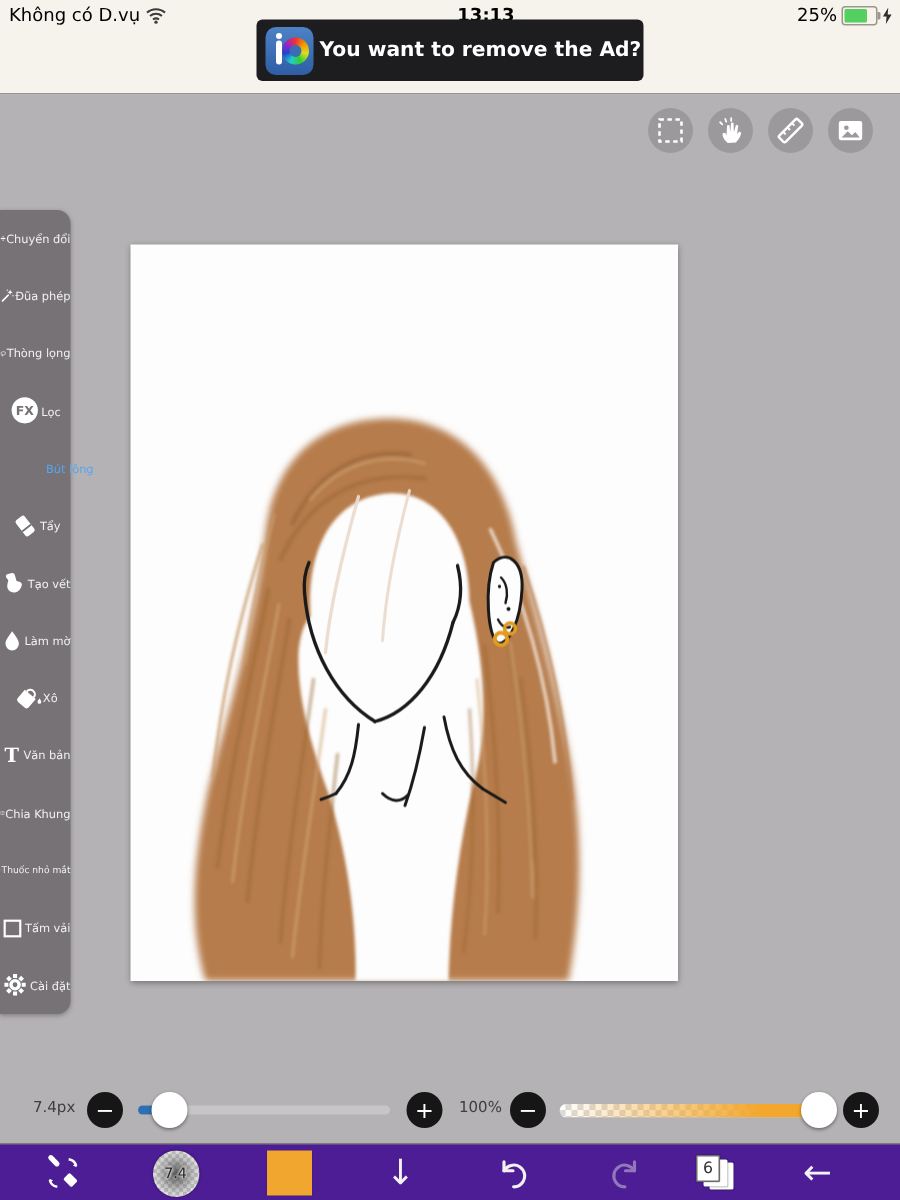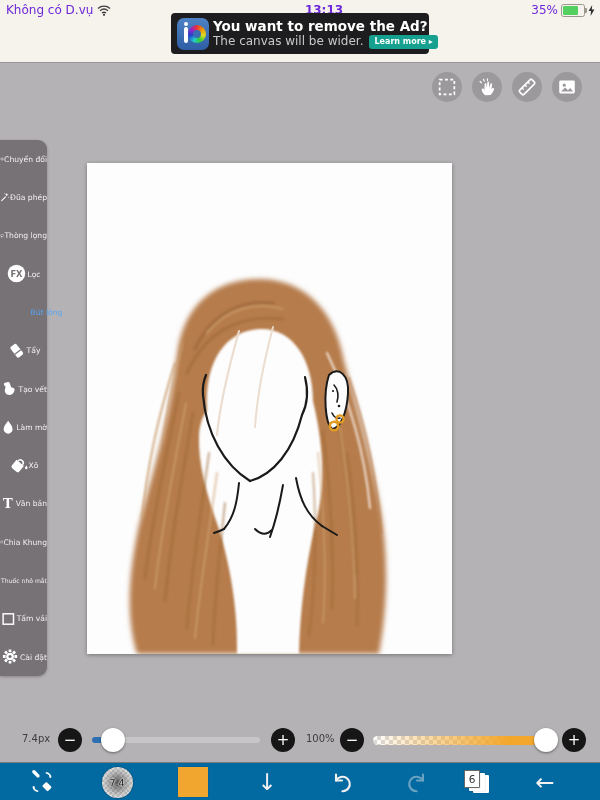--- a/index.html
+++ b/index.html
@@ -3,21 +3,21 @@
 <meta charset="utf-8">
 <style>
   html,body{margin:0;padding:0;}
   body{width:600px;height:800px;position:relative;overflow:hidden;
        font-family:"DejaVu Sans","Liberation Sans",sans-serif;
        background:#b4b2b4;-webkit-font-smoothing:antialiased;}
   .screen{position:absolute;inset:0;}
 
   
   .topcream{position:absolute;left:0;top:0;width:600px;height:62px;background:#f6f3ec;border-bottom:1px solid #96949a;}
-  .statusbar{position:absolute;left:0;top:0;width:600px;height:20px;font-size:12px;color:#6d28d9;}
+  .statusbar{position:absolute;left:0;top:0;width:600px;height:20px;font-size:12px;color:#000000;}
   .sb-left{position:absolute;left:6px;top:3px;display:flex;align-items:center;gap:4px;}
   .sb-time{position:absolute;left:0;right:0;top:3px;text-align:center;font-weight:bold;margin-left:48px;}
   .sb-right{position:absolute;right:5px;top:3px;display:flex;align-items:center;gap:3px;}
   .batt{width:22px;height:11px;border:1px solid #9b978d;border-radius:2.5px;position:relative;background:#f6f3ec;}
   .batt .fill{position:absolute;left:1px;top:1px;bottom:1px;width:68%;background:#53d05f;border-radius:1px;}
   .batt .nub{position:absolute;right:-3px;top:3px;width:2px;height:5px;background:#9b978d;border-radius:0 1px 1px 0;}
 
   .ad{position:absolute;left:171px;top:13px;width:258px;height:41px;background:#1d1d1f;border-radius:4px;
       display:flex;align-items:center;padding:0 6px;box-sizing:border-box;cursor:pointer;}
   .ad-logo{width:32px;height:32px;border-radius:7px;background:linear-gradient(#4d82c4,#2e5ea5);
@@ -60,21 +60,21 @@
   .thumb{position:absolute;top:728px;width:24px;height:24px;border-radius:50%;background:#fff;
       box-shadow:0 1px 2.5px rgba(0,0,0,.45);cursor:grab;}
   .track2{position:absolute;left:373px;top:736px;width:165px;height:9px;border-radius:4.5px;background-color:#fff;cursor:pointer;
       background-image:
         linear-gradient(to right, rgba(243,167,44,0), rgba(243,167,44,1) 82%),
         linear-gradient(45deg,#d9d9d9 25%,transparent 25%,transparent 75%,#d9d9d9 75%),
         linear-gradient(45deg,#d9d9d9 25%,transparent 25%,transparent 75%,#d9d9d9 75%);
       background-size:100% 100%,8px 8px,8px 8px;background-position:0 0,0 0,4px 4px;}
 
   
-  .btoolbar{position:absolute;left:0;top:762px;width:600px;height:38px;background:#0369a1;border-top:1px solid #7d7a7d;}
+  .btoolbar{position:absolute;left:0;top:762px;width:600px;height:38px;background:#4c1d95;border-top:1px solid #7d7a7d;}
   .bicon{position:absolute;top:0;height:38px;display:flex;align-items:center;justify-content:center;cursor:pointer;}
   .arrowglyph{color:#f3f2f3;font-size:23px;line-height:1;font-family:"DejaVu Sans",sans-serif;}
   .brushprev{width:31px;height:31px;border-radius:50%;display:flex;align-items:center;justify-content:center;
       background-color:#e9e9e9;
       background-image:
         radial-gradient(circle, rgba(50,50,50,.78), rgba(125,125,125,.38) 48%, rgba(230,230,230,.12) 74%),
         linear-gradient(45deg,#b9b9b9 25%,transparent 25%,transparent 75%,#b9b9b9 75%),
         linear-gradient(45deg,#b9b9b9 25%,transparent 25%,transparent 75%,#b9b9b9 75%);
       background-size:100% 100%,5px 5px,5px 5px;background-position:0 0,0 0,2.5px 2.5px;
       box-shadow:0 0 2px rgba(0,0,0,.4);}
@@ -99,43 +99,39 @@
         <span>Không có D.vụ</span>
         <svg width="14" height="11" viewBox="0 0 14 11">
           <path d="M1 3.4 C4.4 .4 9.6 .4 13 3.4" fill="none" stroke="#3c3c3c" stroke-width="1.4"></path>
           <path d="M3 5.7 C5.4 3.7 8.6 3.7 11 5.7" fill="none" stroke="#3c3c3c" stroke-width="1.4"></path>
           <path d="M5 8 C6.2 7.1 7.8 7.1 9 8" fill="none" stroke="#3c3c3c" stroke-width="1.4"></path>
           <circle cx="7" cy="9.8" r="1.1" fill="#3c3c3c"></circle>
         </svg>
       </div>
       <div class="sb-time">13:13</div>
       <div class="sb-right">
-        <span>35%</span>
+        <span>25%</span>
         <span class="batt">
             <span class="fill"></span>
             <span class="nub"></span>
           </span>
         <svg width="7" height="11" viewBox="0 0 7 11">
           <path d="M4.2 0 L0.6 6 H3 L2.6 11 L6.4 4.6 H3.8 Z" fill="#2e2e2e"></path>
         </svg>
       </div>
     </div>
 
     <div class="ad">
       <div class="ad-logo">
         <span class="idot"></span>
           <span class="ibar"></span>
           <span class="wheel"></span>
       </div>
       <div class="ad-text">
         <div class="ad-headline">You want to remove the Ad?</div>
-        <div class="ad-subrow">
-          <span class="ad-subline">The canvas will be wider.</span>
-          <span class="ad-cta">Learn more ▸</span>
-        </div>
       </div>
     </div>
   </div>
 
   <div class="tcircle" style="left:432px">
     <svg width="22" height="22" viewBox="0 0 24 24">
       <rect x="4" y="4" width="16" height="16" fill="none" stroke="#fff" stroke-width="1.9" stroke-dasharray="3.2 2.6"></rect>
     </svg>
   </div>
   <div class="tcircle" style="left:472px">

